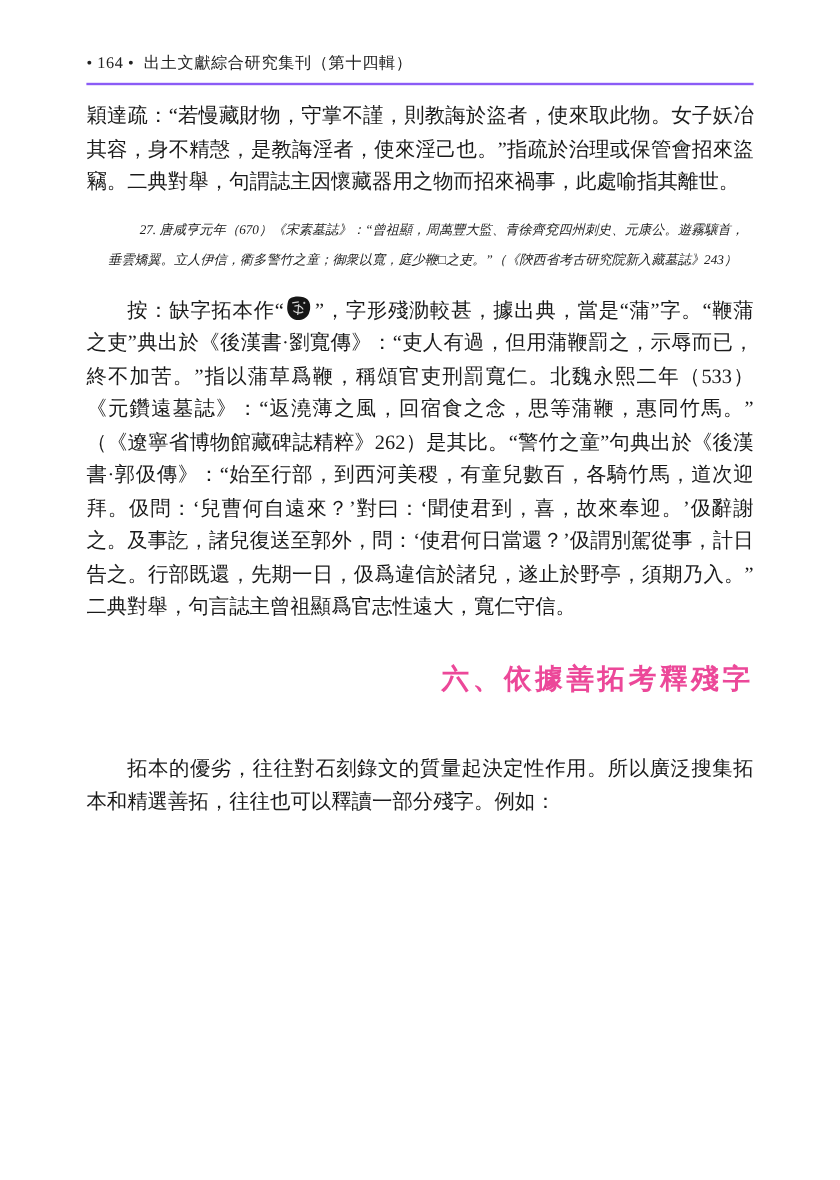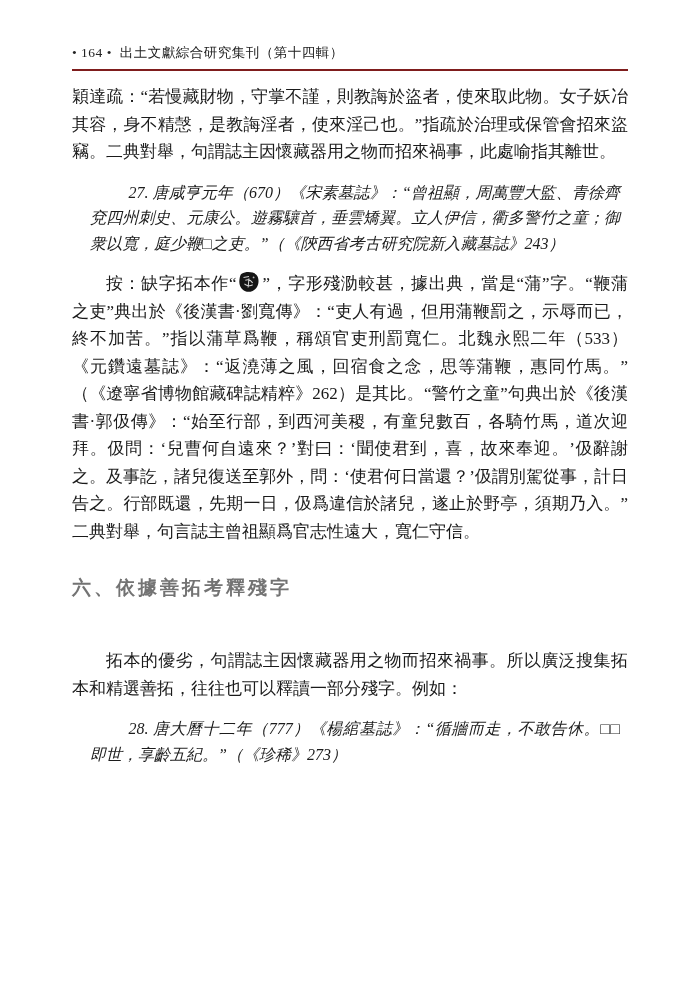--- a/index.html
+++ b/index.html
@@ -5,42 +5,42 @@
   * { margin:0; padding:0; box-sizing:border-box; }
   html,body { background:#ffffff; }
   .page {
     position:relative; width:700px; height:983px; background:#ffffff;
     color:#1a1a1a; overflow:hidden;
     font-family:"Liberation Serif","DejaVu Serif",serif;
   }
   .page-header {
     margin:44px 72px 0 72px;
     padding-bottom:7px;
-    border-bottom:2px solid #7f1d1d;
+    border-bottom:2px solid #8b5cf6;
     font-size:13.5px; letter-spacing:.5px; color:#222;
   }
   .page-header .pg-no { margin-right:4px; }
   .page-body { margin:12px 72px 0 72px; }
 
   p.blk { font-size:17px; line-height:27.5px; text-align:justify; }
   p.body-flush  { margin-top:6px; text-indent:0; }
   p.body-indent { margin-top:14px; text-indent:2em; }
 
   p.quote {
     margin:14px 8px 0 18px;
-    font-size:16px; line-height:25.5px;
+    font-size:11px; line-height:25.5px;
     font-style:italic; text-indent:2.4em; text-align:justify;
     color:#1c1c1c;
   }
 
   h2.heading {
     margin:30px 0 46px 0;
-    text-align:left;
+    text-align:right;
     font-family:"Liberation Sans","DejaVu Sans",sans-serif;
-    font-weight:bold; font-size:19px; letter-spacing:3px; color:#737373;
+    font-weight:bold; font-size:23px; letter-spacing:3px; color:#ec4899;
     font-style:normal;
   }
 
   .u { text-underline-offset:3px; text-decoration-thickness:1px; }
 
   svg.rubbing {
     display:inline-block; vertical-align:-4px; margin:0 2px;
   }
   .symbol-defs { position:absolute; width:0; height:0; overflow:hidden; }
 </style>
@@ -82,16 +82,15 @@
     <span class="pg-no">• 164 •</span>
     <span>出土文獻綜合研究集刊（第十四輯）</span>
   </header>
   <main class="page-body">
       <p class="blk body-flush">穎達疏：“若慢藏財物，守掌不謹，則教誨於盜者，使來取此物。女子妖冶其容，身不精愨，是教誨淫者，使來淫己也。”指疏於治理或保管會招來盜竊。二典對舉，句謂誌主因懷藏器用之物而招來禍事，此處喻指其離世。</p>
       <p class="blk quote">27. 唐咸亨元年（670）《宋素墓誌》：“曾祖顯，周萬豐大監、青徐齊兗四州刺史、元康公。遊霧驤首，垂雲矯翼。立人伊信，衢多警竹之童；御衆以寬，庭少鞭□之吏。”（《陝西省考古研究院新入藏墓誌》243）</p>
       <p class="blk body-indent">按：缺字拓本作“<svg class="rubbing" width="22" height="22" viewBox="0 0 24 24">
           <use href="#rub-pu" xlink:href="#rub-pu"></use>
         </svg>”，字形殘泐較甚，據出典，當是“蒲”字。“鞭蒲之吏”典出於《後漢書·劉寬傳》：“吏人有過，但用蒲鞭罰之，示辱而已，終不加苦。”指以蒲草爲鞭，稱頌官吏刑罰寬仁。北魏永熙二年（533）《元鑽遠墓誌》：“返澆薄之風，回宿食之念，思等<span class="u">蒲鞭</span>，惠同竹馬。”（《遼寧省博物館藏碑誌精粹》262）是其比。“警竹之童”句典出於《後漢書·郭伋傳》：“始至行部，到西河美稷，有童兒數百，各騎竹馬，道次迎拜。伋問：‘兒曹何自遠來？’對曰：‘聞使君到，喜，故來奉迎。’伋辭謝之。及事訖，諸兒復送至郭外，問：‘使君何日當還？’伋謂別駕從事，計日告之。行部既還，先期一日，伋爲違信於諸兒，遂止於野亭，須期乃入。”二典對舉，句言誌主曾祖顯爲官志性遠大，寬仁守信。</p>
       <h2 class="heading">六、依據善拓考釋殘字</h2>
-      <p class="blk body-indent">拓本的優劣，句謂誌主因懷藏器用之物而招來禍事。所以廣泛搜集拓本和精選善拓，往往也可以釋讀一部分殘字。例如：</p>
-      <p class="blk quote">28. 唐大曆十二年（777）《楊綰墓誌》：“循牆而走，不敢告休。□□即世，享齡五紀。”（《珍稀》273）</p>
+      <p class="blk body-indent">拓本的優劣，往往對石刻錄文的質量起決定性作用。所以廣泛搜集拓本和精選善拓，往往也可以釋讀一部分殘字。例如：</p>
     </main>
 </div>
 
 </body></html>

